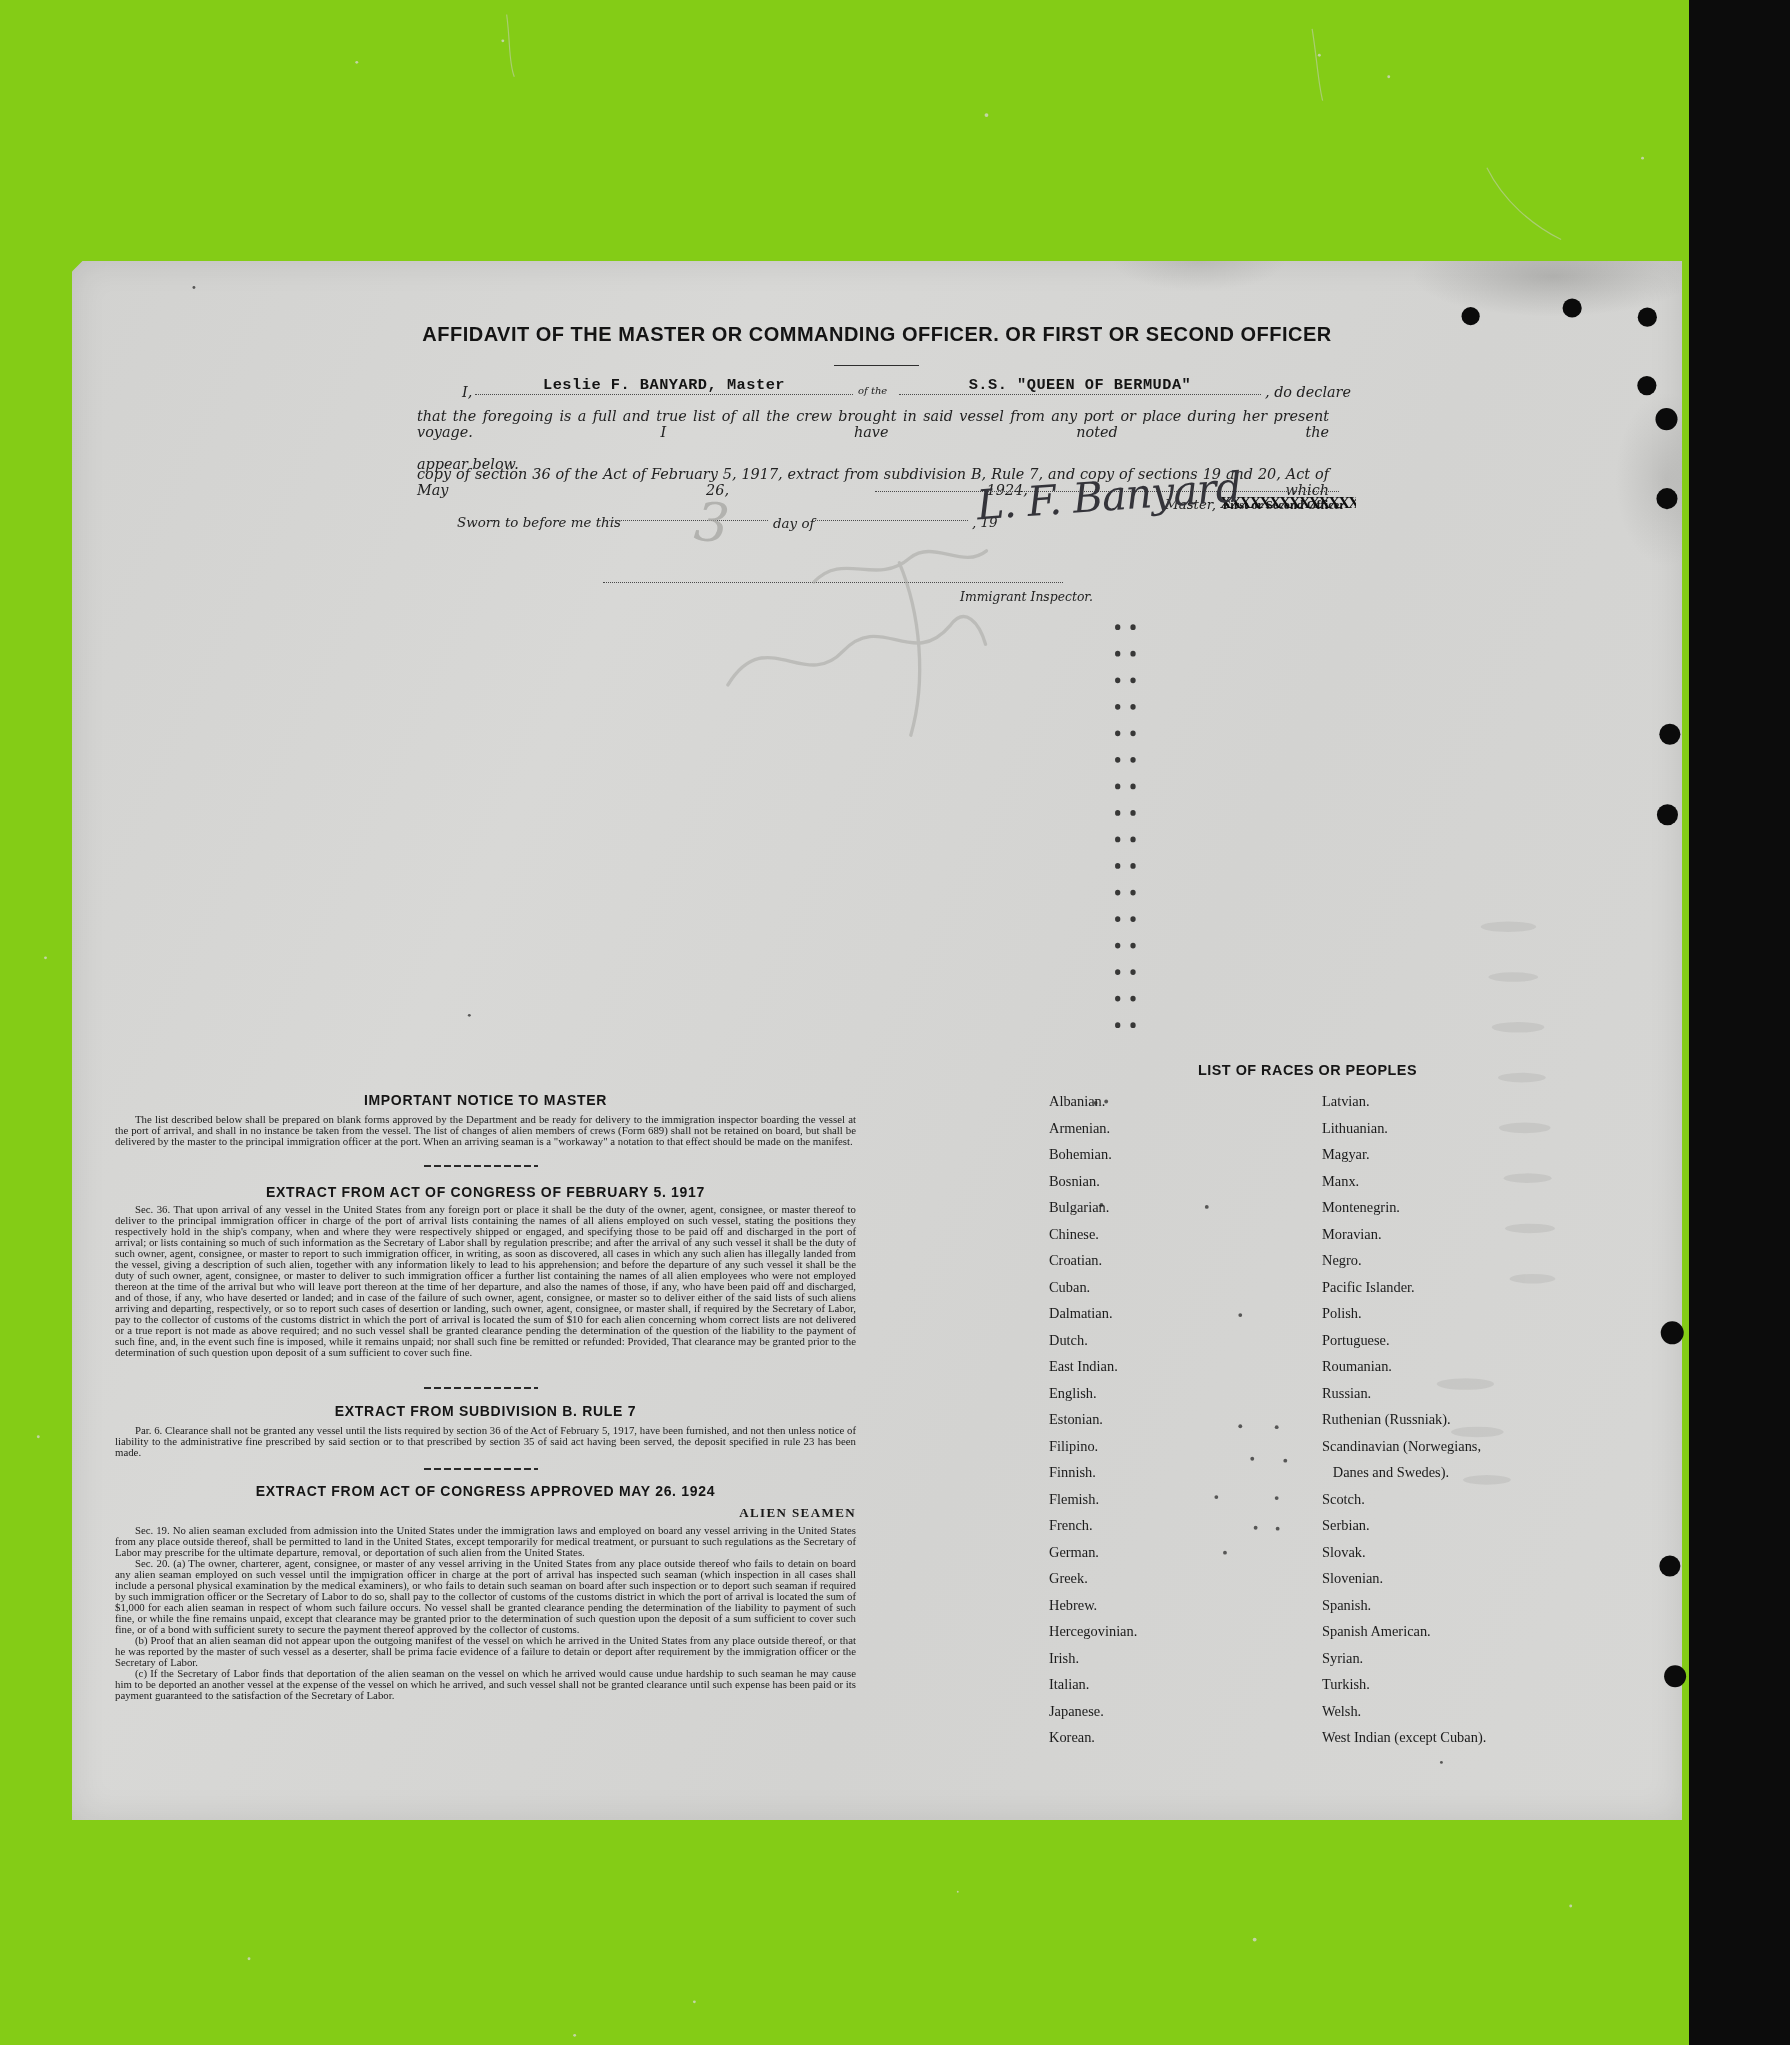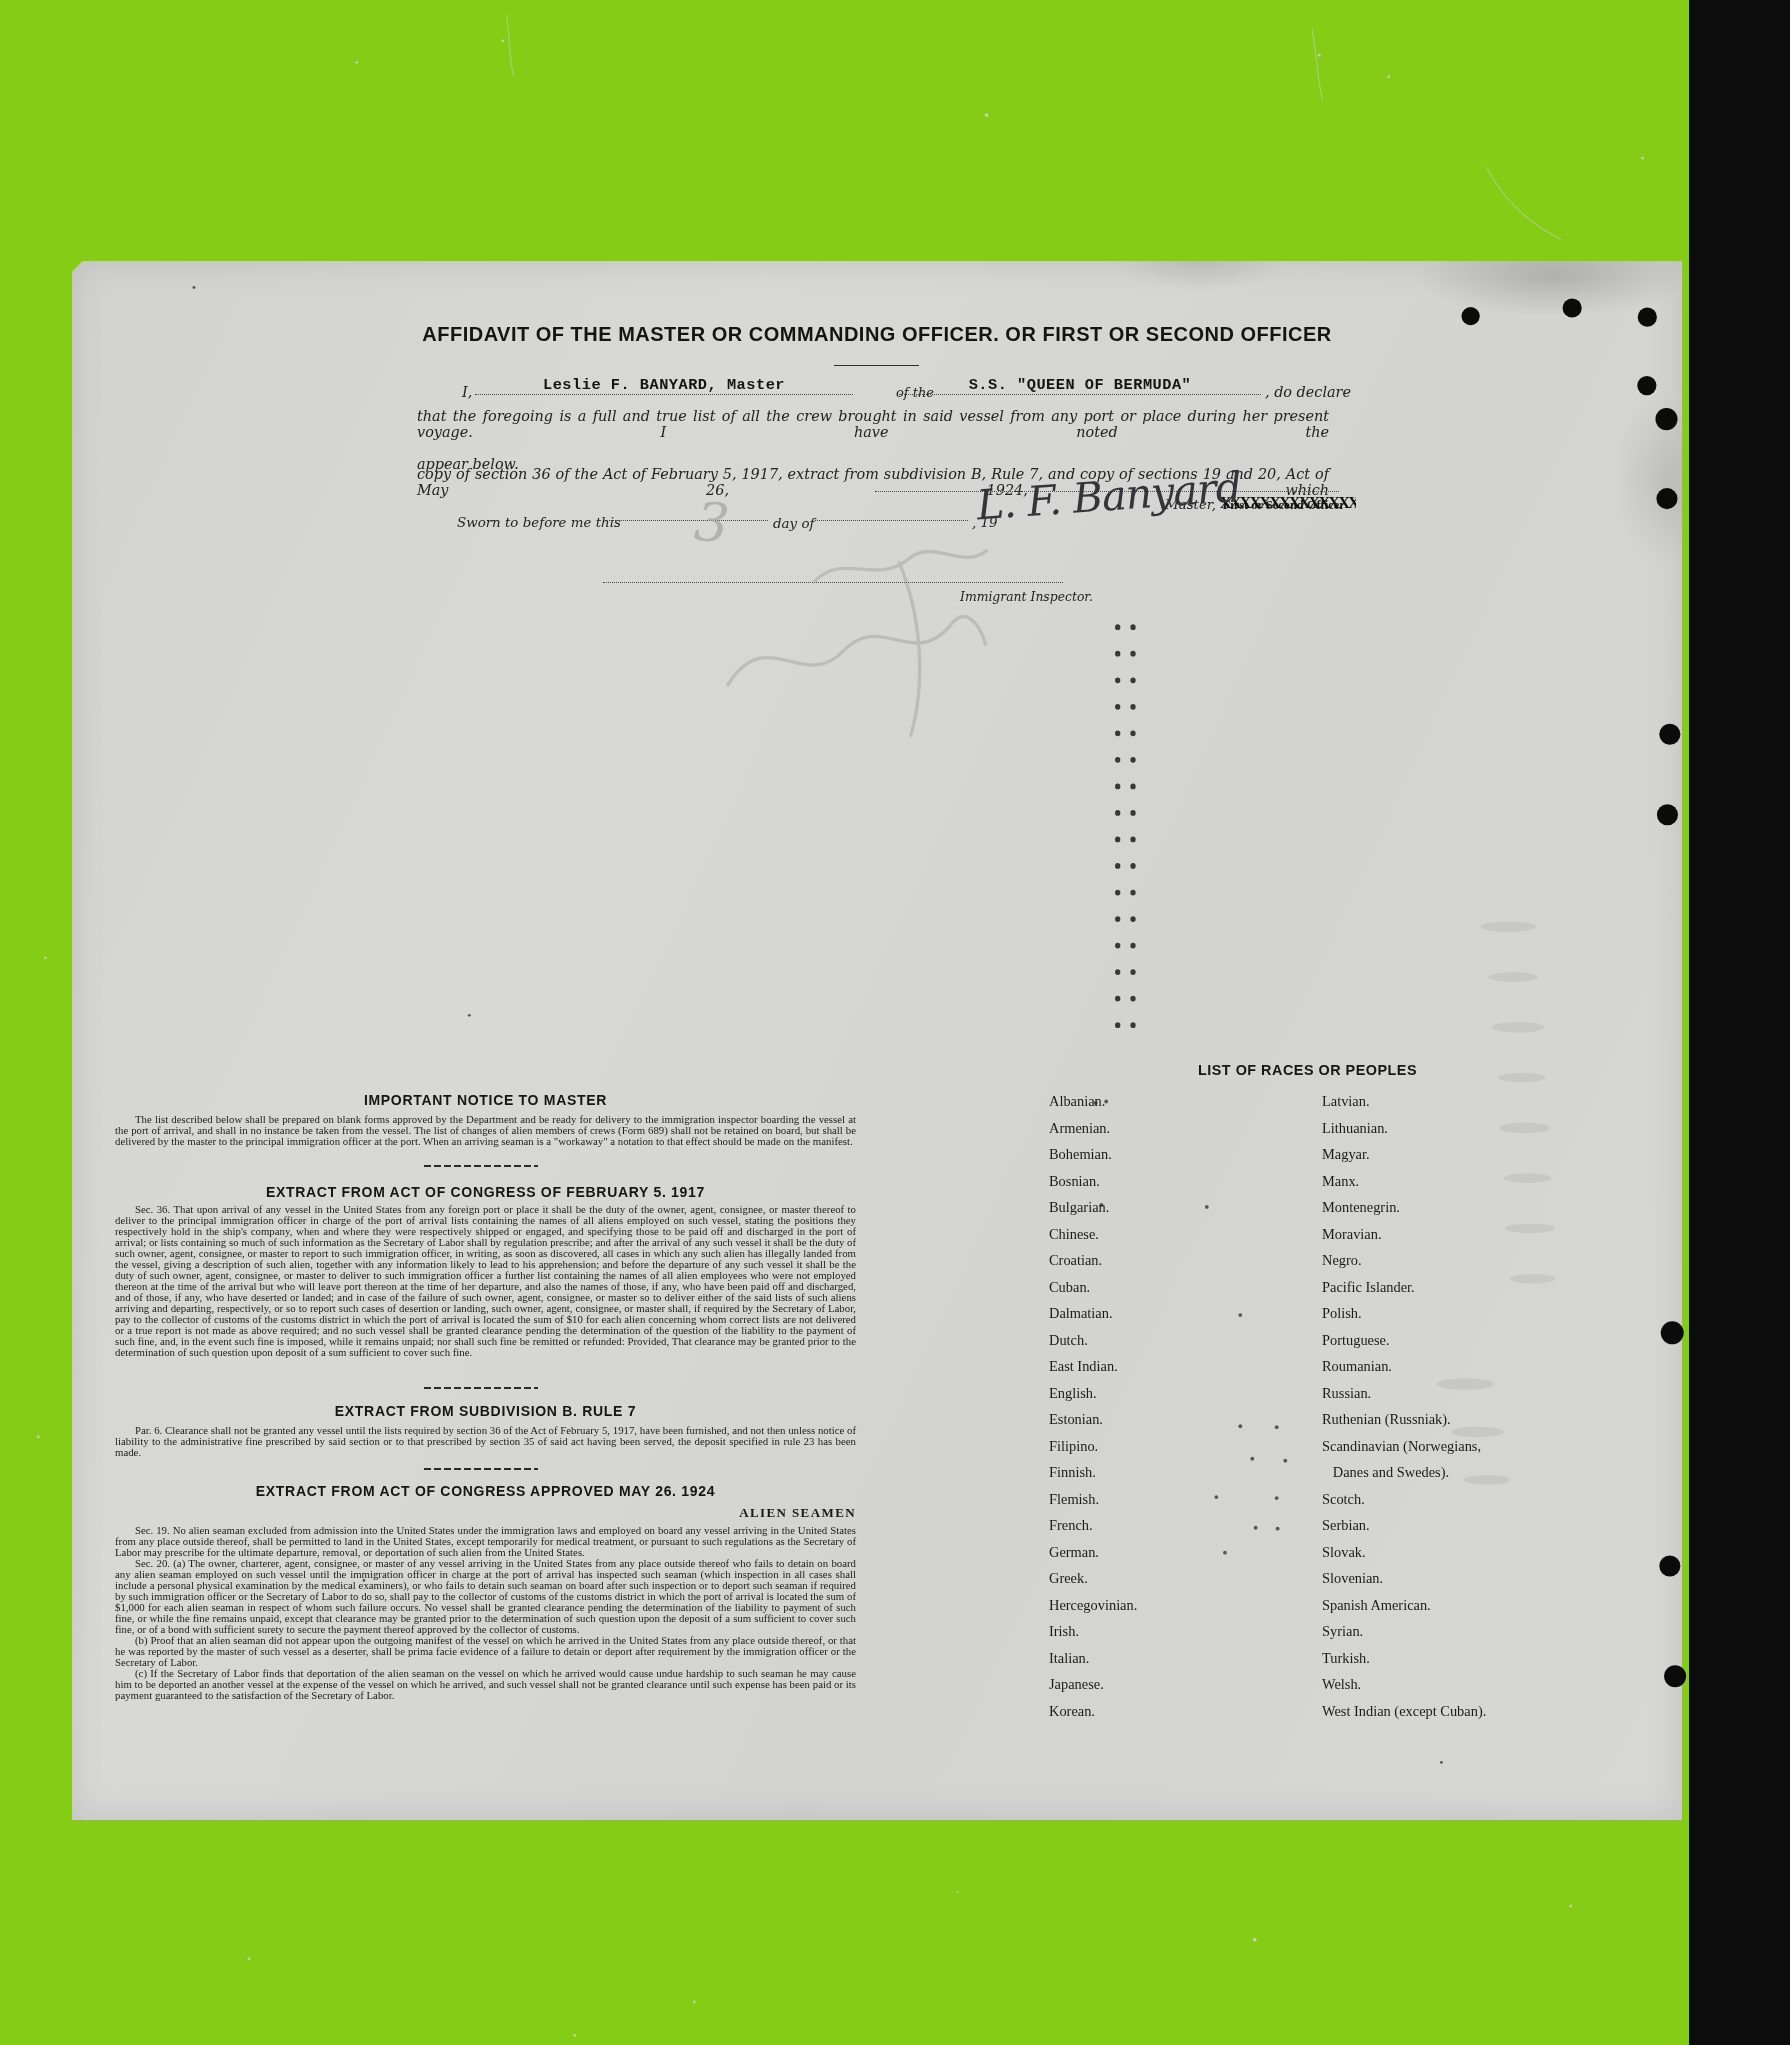--- a/index.html
+++ b/index.html
@@ -51,21 +51,21 @@
 <div class="page">
 
   <div class="paper">
     <div class="smudges"></div>
 
     <div class="abs title" style="top:62px;">AFFIDAVIT OF THE MASTER OR COMMANDING OFFICER. OR FIRST OR SECOND OFFICER</div>
     <div class="abs title-underline"></div>
 
     <span class="abs ital" style="left:390px;top:123px;font-size:14.4px;">I,</span>
     <span class="abs typed dotfield" style="left:403px;top:115px;width:378px;">Leslie F. BANYARD, Master</span>
-    <span class="abs ital" style="left:824px;top:124px;font-size:13px;">of the</span>
+    <span class="abs ital" style="left:786px;top:124px;font-size:10px;">of the</span>
     <span class="abs typed dotfield" style="left:827px;top:115px;width:362px;">S.S. "QUEEN OF BERMUDA"</span>
     <span class="abs ital" style="left:1193px;top:123px;font-size:14.4px;">, do declare</span>
 
     <div class="abs ital aff-line" style="top:147px;">that the foregoing is a full and true list of all the crew brought in said vessel from any port or place during her present voyage.  I have noted the</div>
     <div class="abs ital aff-line" style="top:171px;margin-top:34px;">copy of section 36 of the Act of February 5, 1917, extract from subdivision B, Rule 7, and copy of sections 19 and 20, Act of May 26, 1924, which</div>
     <div class="abs ital" style="left:345px;top:195px;font-size:14.4px;">appear below.</div>
 
     <div class="abs dotline" style="left:803px;top:229px;width:464px;"></div>
     <div class="abs" style="left:1093px;top:236px;white-space:nowrap;">
       <span class="ital" style="font-size:13.4px;">Master,</span><span class="strike-wrap"><span class="strike-base">First or Second Officer</span><span class="strike-x">XXXXXXXXXXXXXXXXXXX</span></span>
@@ -198,20 +198,24 @@
         <div class="race-row">
           <span class="race-left">German.</span>
           <span class="race-right">Slovak.</span>
         </div>
 
         <div class="race-row">
           <span class="race-left">Greek.</span>
           <span class="race-right">Slovenian.</span>
         </div>
 
+        <div class="race-row">
+          <span class="race-left">Hebrew.</span>
+          <span class="race-right">Spanish.</span>
+        </div>
 
         <div class="race-row">
           <span class="race-left">Hercegovinian.</span>
           <span class="race-right">Spanish American.</span>
         </div>
 
         <div class="race-row">
           <span class="race-left">Irish.</span>
           <span class="race-right">Syrian.</span>
         </div>

